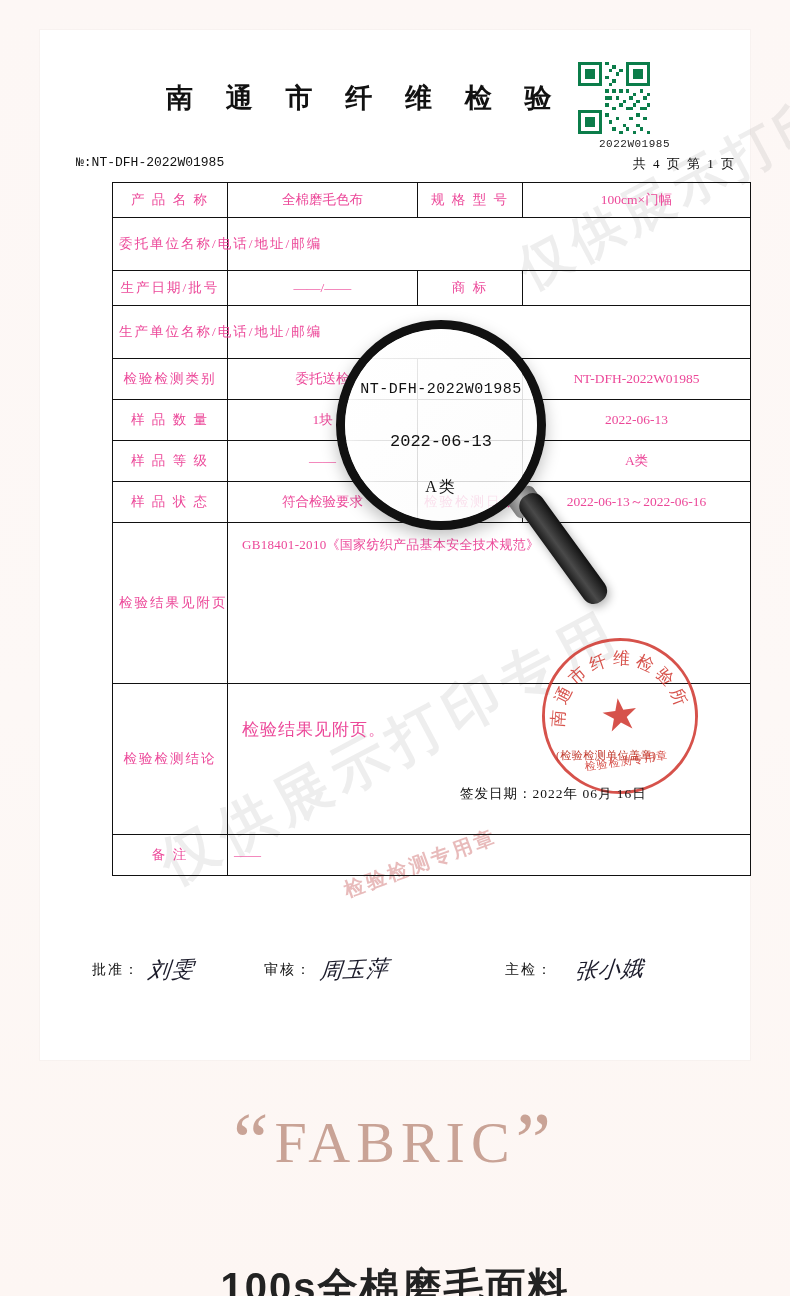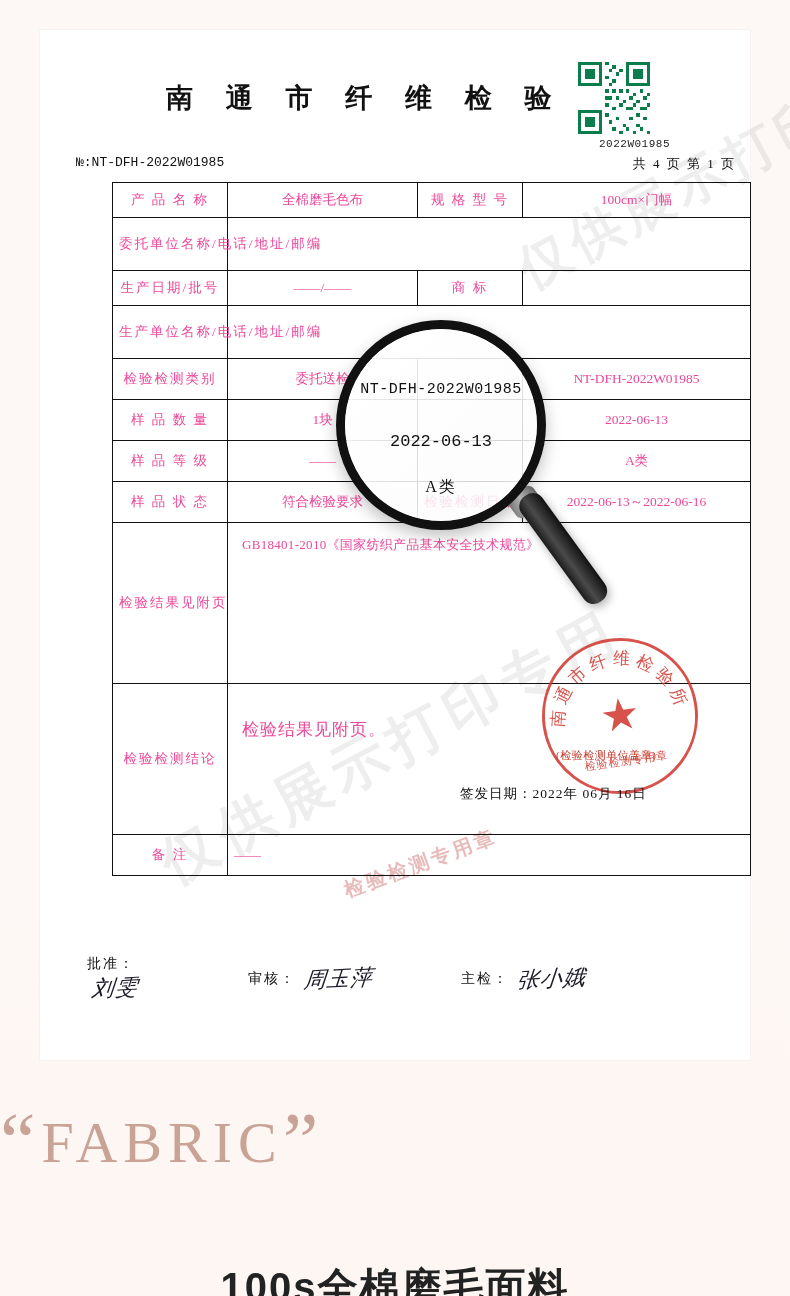--- a/index.html
+++ b/index.html
@@ -231,23 +231,23 @@
   .handwriting {
     font-family: "Liberation Serif", serif;
     font-style: italic;
     font-size: 22px;
     margin-left: 8px;
     color: #1b1b2a;
     transform: skewX(-8deg) rotate(-3deg);
     letter-spacing: 1px;
     white-space: nowrap;
   }
-  .sp1 { margin-left: 8px; flex-direction: column; }
-  .sp2 { margin-left: 110px; }
-  .sp3 { margin-left: 88px; }
+  .sp1 { margin-left: 16px; }
+  .sp2 { margin-left: 70px; }
+  .sp3 { margin-left: 116px; gap: 14px; }
 
   
   .magnifier {
     position: absolute;
     left: 296px;
     top: 290px;
     width: 226px;
     height: 226px;
     pointer-events: none;
   }
@@ -300,21 +300,21 @@
     border-radius: 6px;
     background: linear-gradient(90deg,#8a8a8a,#d8d8d8 45%,#6d6d6d);
     transform: rotate(-36deg);
   }
 
   
   .brand {
     position: absolute;
     left: 0; right: 0;
     top: 1095px;
-    text-align: left;
+    text-align: center;
     color: #c9a396;
     font-family: "Liberation Serif", serif;
     font-size: 74px;
     letter-spacing: 6px;
     font-weight: normal;
   }
   .brand .quote { font-size: 80px; vertical-align: -6px;}
   .brand .small { font-size: 58px; }
   .subbrand {
     position: absolute;

